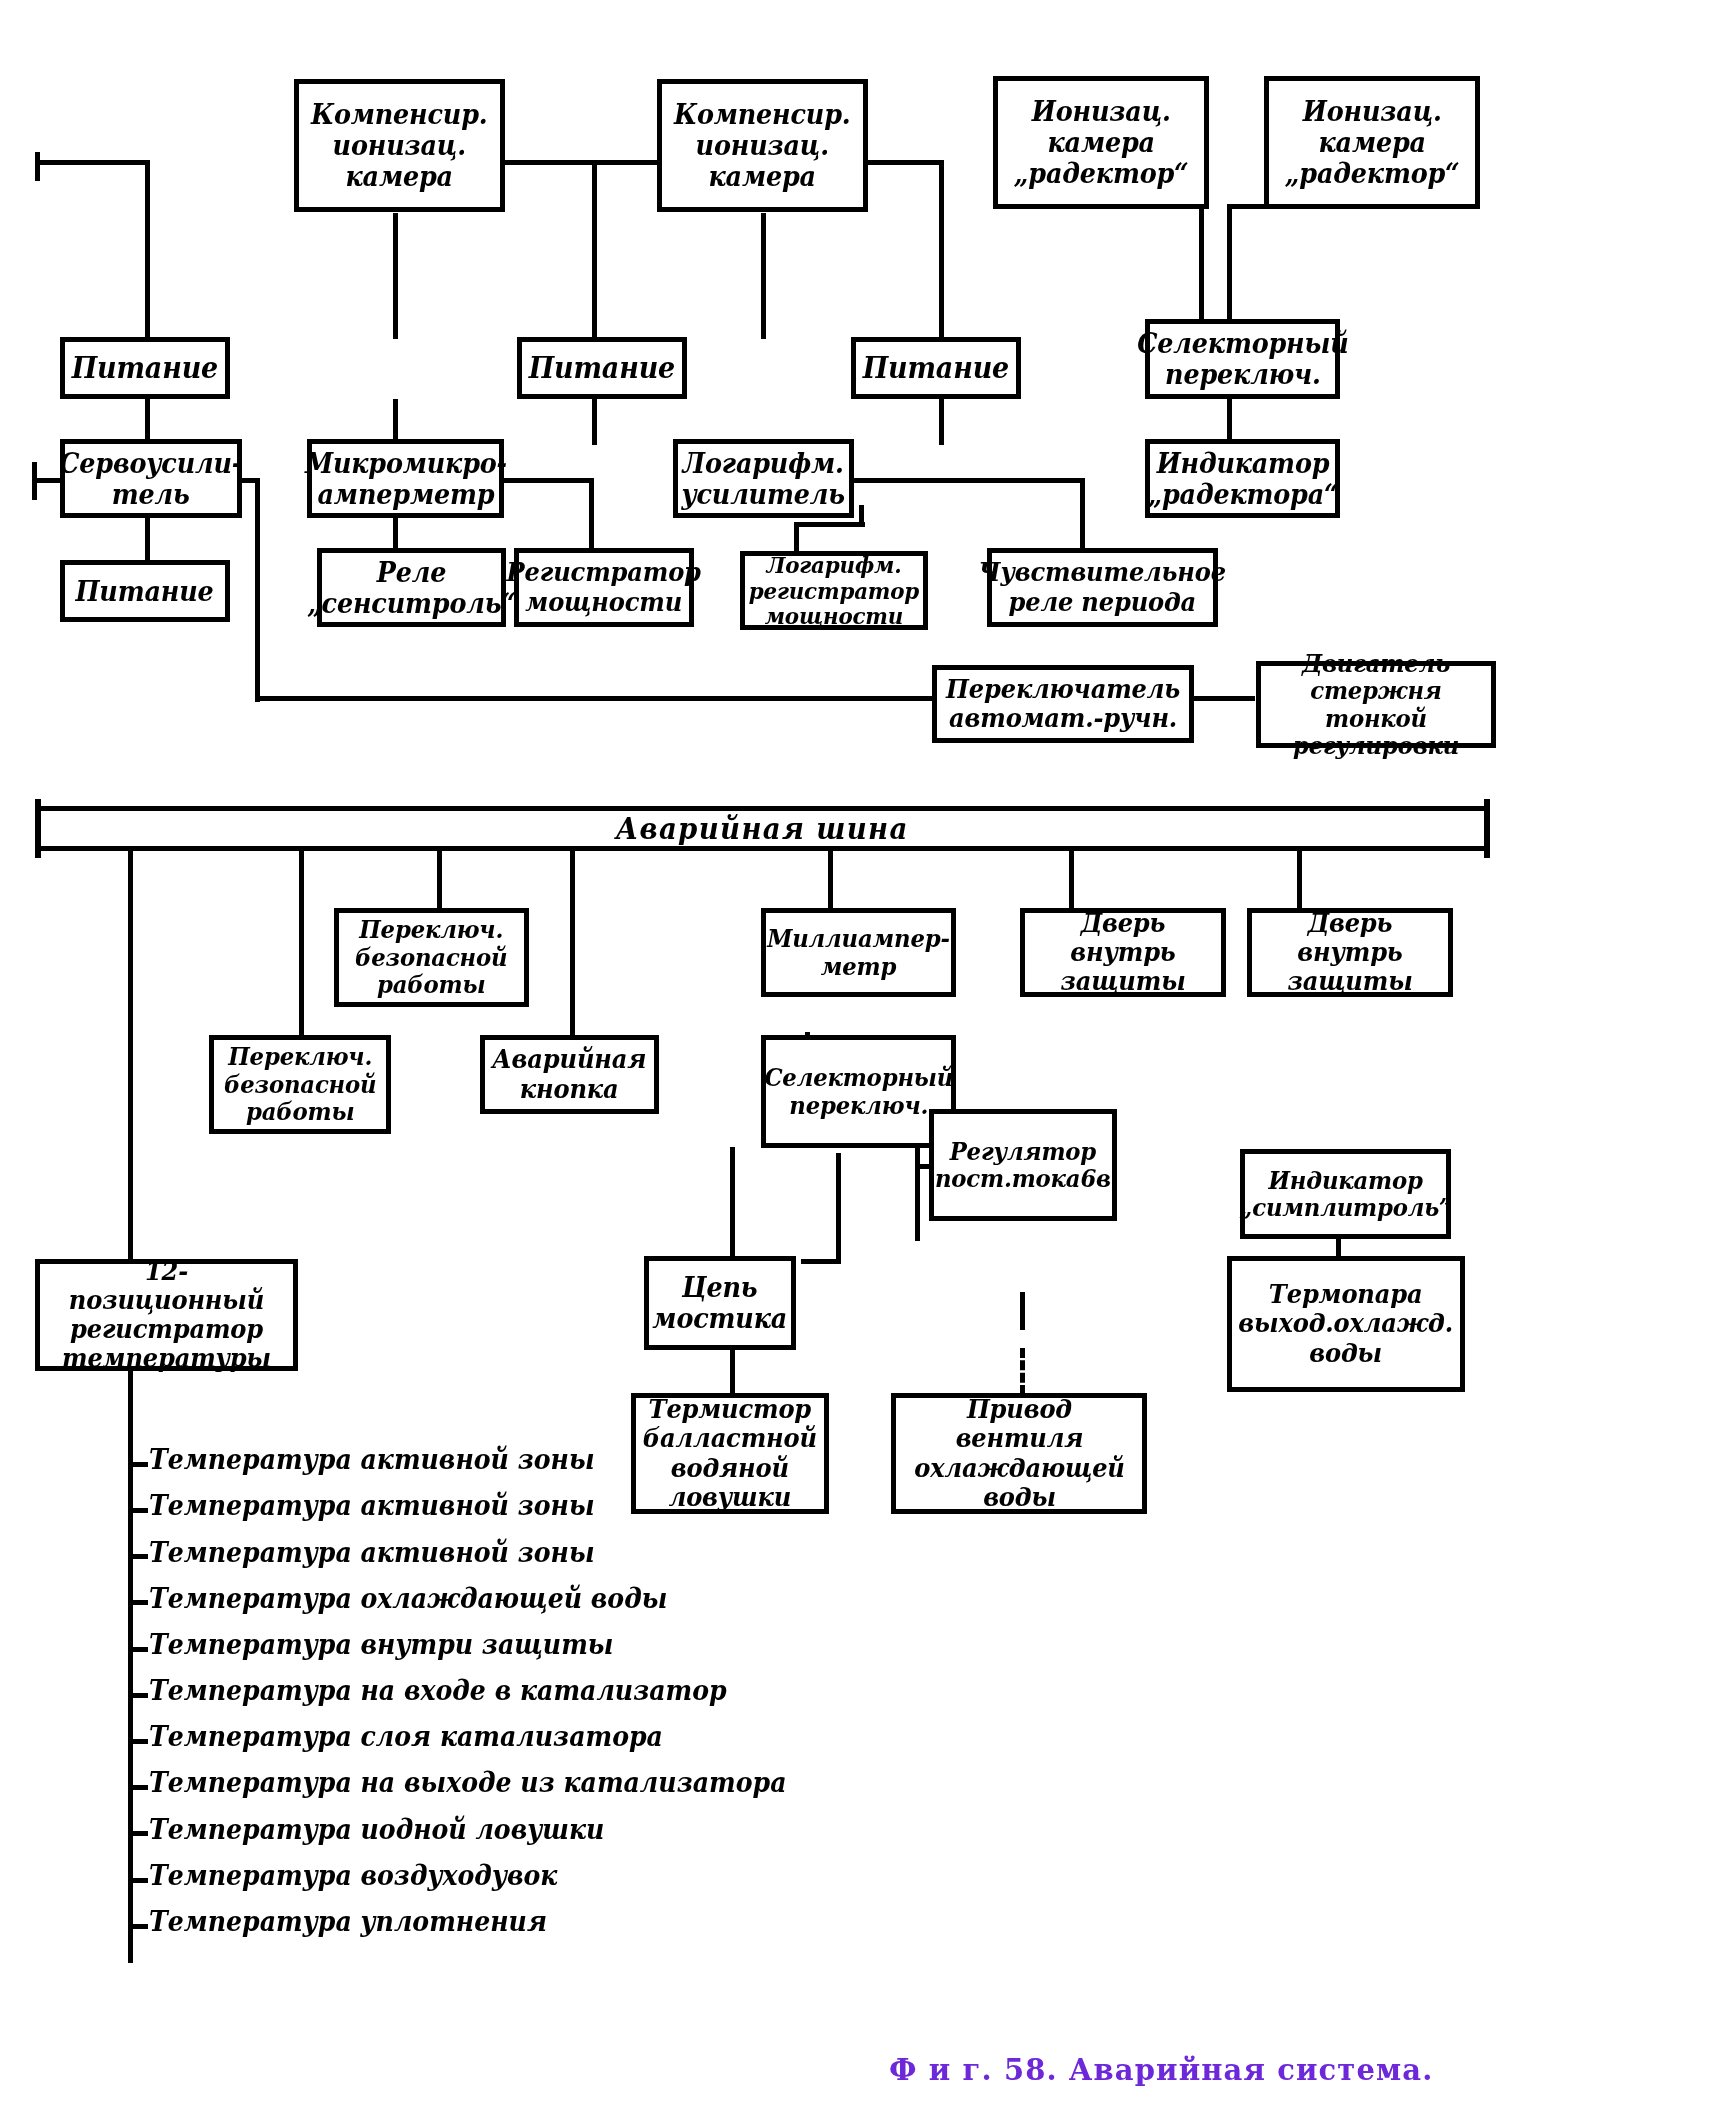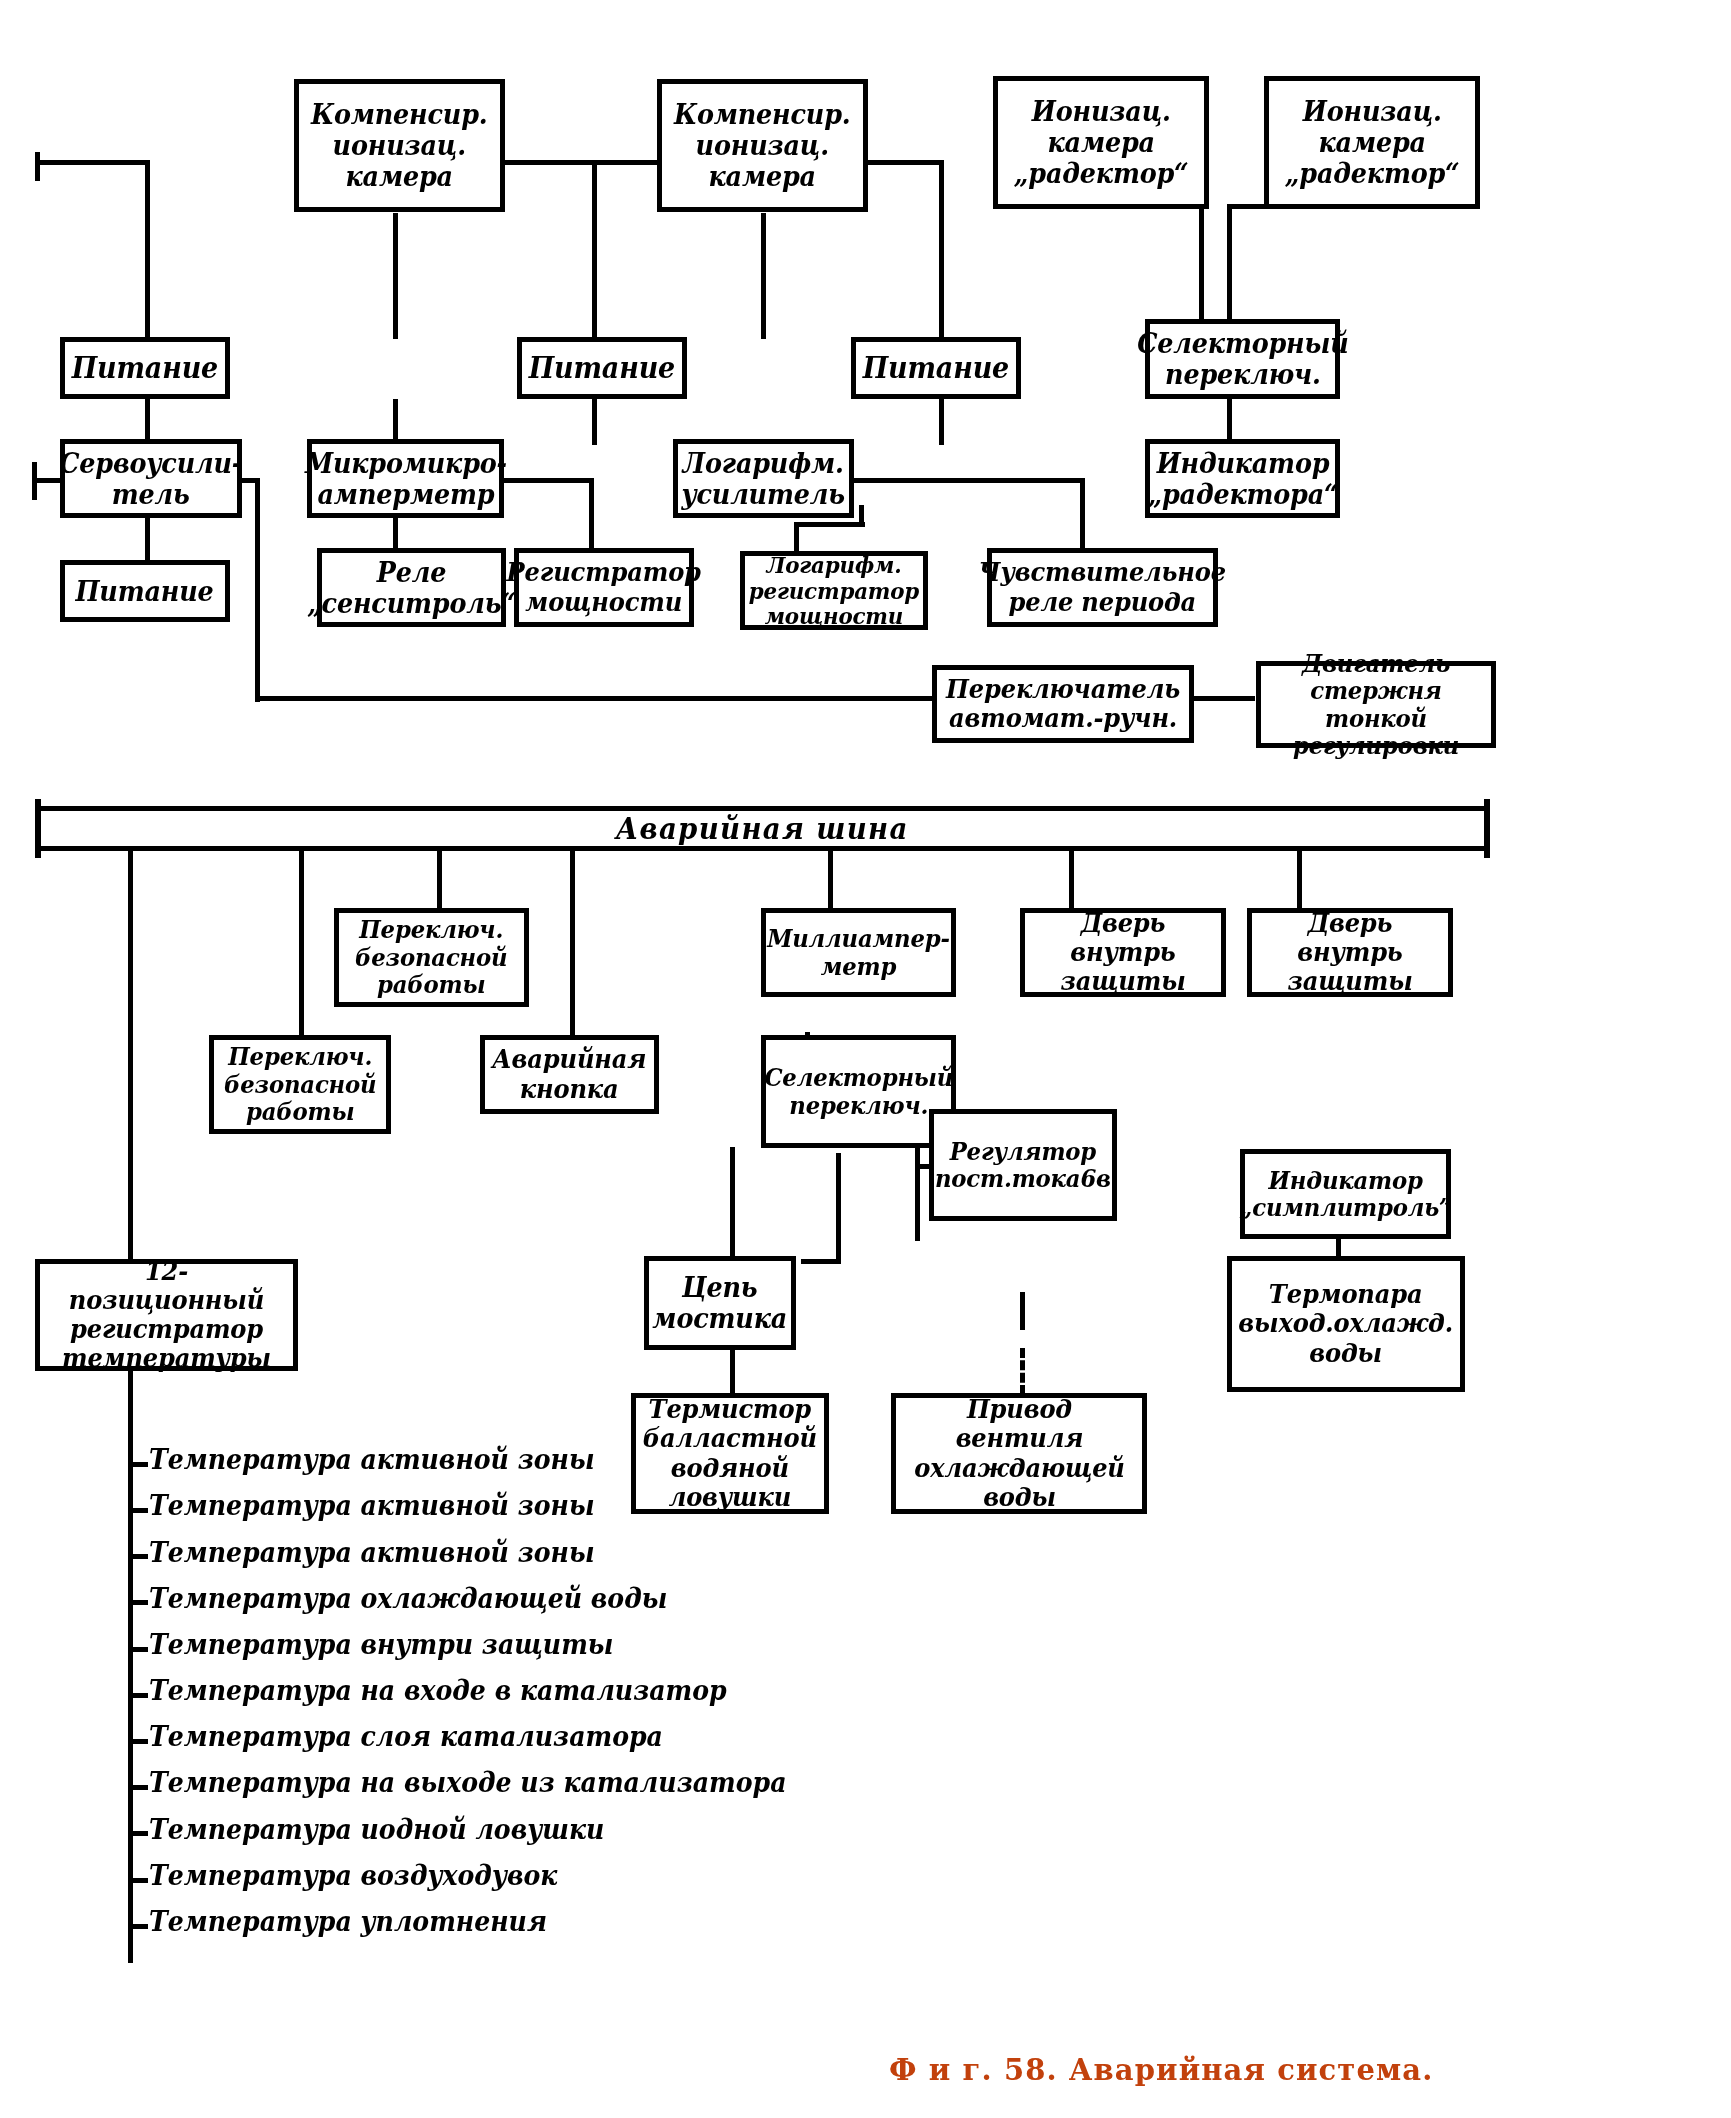--- a/index.html
+++ b/index.html
@@ -107,21 +107,21 @@
     z-index: 30;
   }
 
   
   #caption {
     position: absolute;
     font-family: "DejaVu Serif", serif;
     font-weight: bold;
     font-size: 29px;
     letter-spacing: 1.1px;
-    color: #c2410c;
+    color: #6d28d9;
     white-space: nowrap;
     z-index: 30;
   }
 </style>
 </head>
 <body>
 
 <div id="page">
 
   <div class="ln v" style="left:35px; top:152px; height:29px;"></div>

